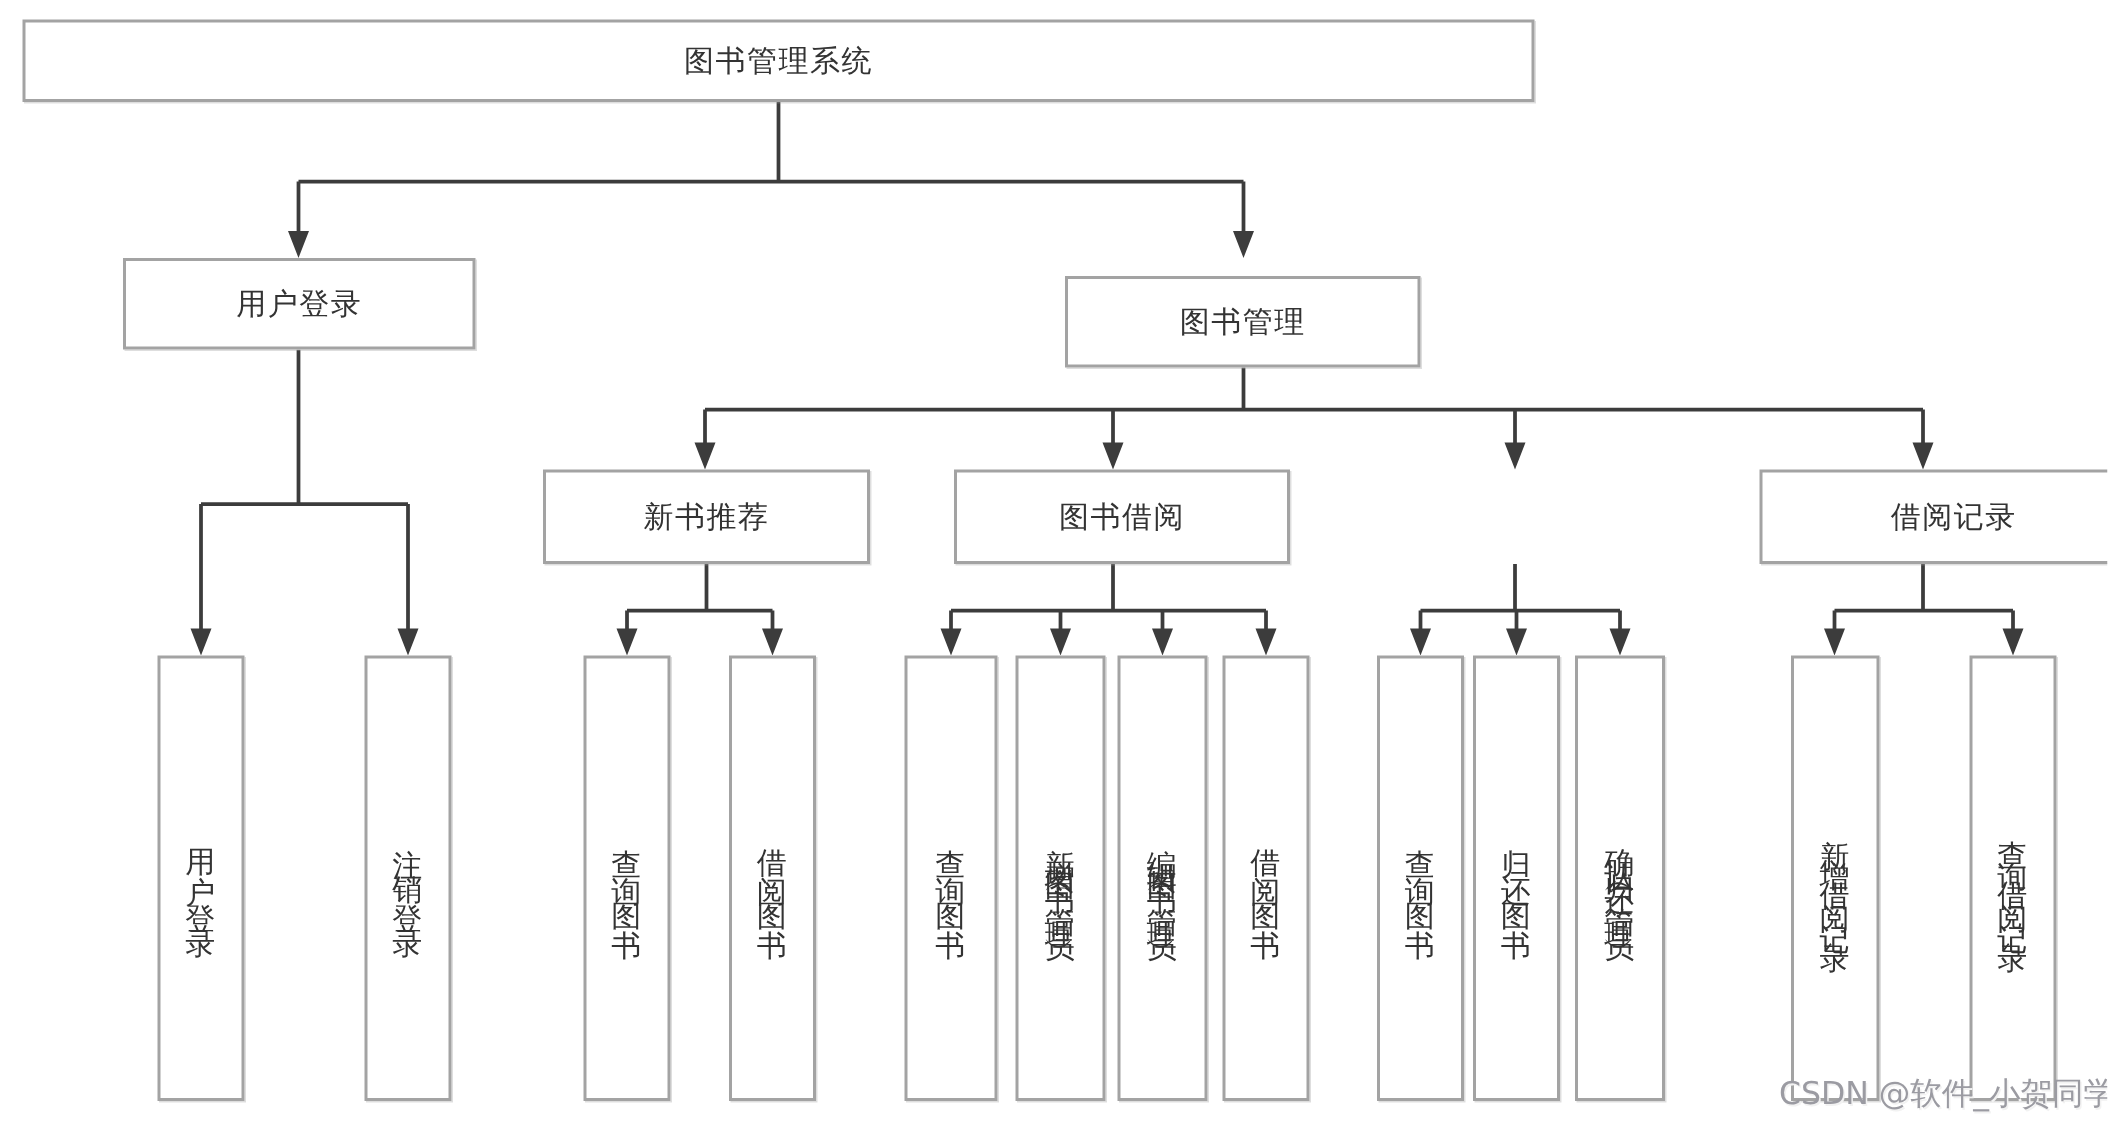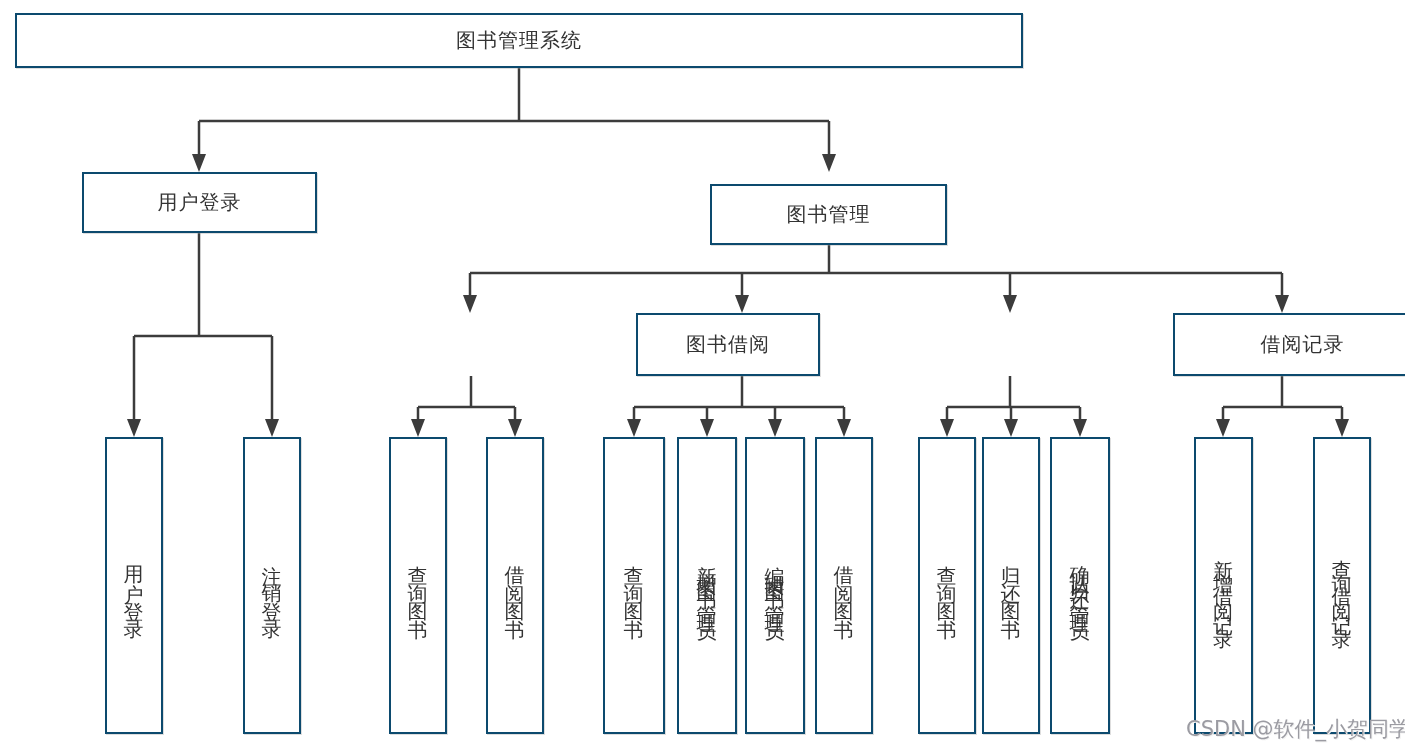--- a/index.html
+++ b/index.html
@@ -9,21 +9,21 @@
     background:#ffffff;
     font-family:"DejaVu Sans","Liberation Sans",sans-serif;
     overflow:hidden;
   }
   .wires{position:absolute;left:0;top:0;width:1405px;height:747px;z-index:1;}
   .wire{stroke:#3c3c3c;stroke-width:2.5;fill:none;}
   .arrowhead{fill:#3c3c3c;stroke:none;}
   .node{
     position:absolute;
     box-sizing:border-box;
-    border:2px solid #0c4a6e;
+    border:2px solid #a3a3a3;
     background:#ffffff;
     color:#333333;
     display:flex;
     align-items:center;
     justify-content:center;
     z-index:2;
     font-size:20px;
     letter-spacing:1px;
     text-align:center;
     box-shadow:1px 1px 0 rgba(160,160,160,0.35);
@@ -81,21 +81,22 @@
       M1073,419 L1087,419 L1080,437 Z
       M1216,419 L1230,419 L1223,437 Z
       M1335,419 L1349,419 L1342,437 Z"></path>
   </svg>
 
   <div class="node h" style="left:15px;top:13px;width:1008px;height:55px">图书管理系统</div>
 
   <div class="node h" style="left:82px;top:172px;width:235px;height:61px">用户登录</div>
   <div class="node h" style="left:710px;top:184px;width:237px;height:61px">图书管理</div>
 
-  <div class="node h" style="left:636px;top:313px;width:184px;height:63px">图书借阅</div>
+  <div class="node h" style="left:362px;top:313px;width:218px;height:63px">新书推荐</div>
+  <div class="node h" style="left:636px;top:313px;width:224px;height:63px">图书借阅</div>
   <div class="node h" style="left:1173px;top:313px;width:259px;height:63px">借阅记录</div>
 
   <div class="node v s4" style="left:105px;top:437px;width:58px;height:297px">用户登录</div>
   <div class="node v s4" style="left:243px;top:437px;width:58px;height:297px">注销登录</div>
 
   <div class="node v s4" style="left:389px;top:437px;width:58px;height:297px">查询图书</div>
   <div class="node v s4" style="left:486px;top:437px;width:58px;height:297px">借阅图书</div>
 
   <div class="node v s4" style="left:603px;top:437px;width:62px;height:297px">查询图书</div>
   <div class="node v s9" style="left:677px;top:437px;width:60px;height:297px">新增图书（管理员）</div>

